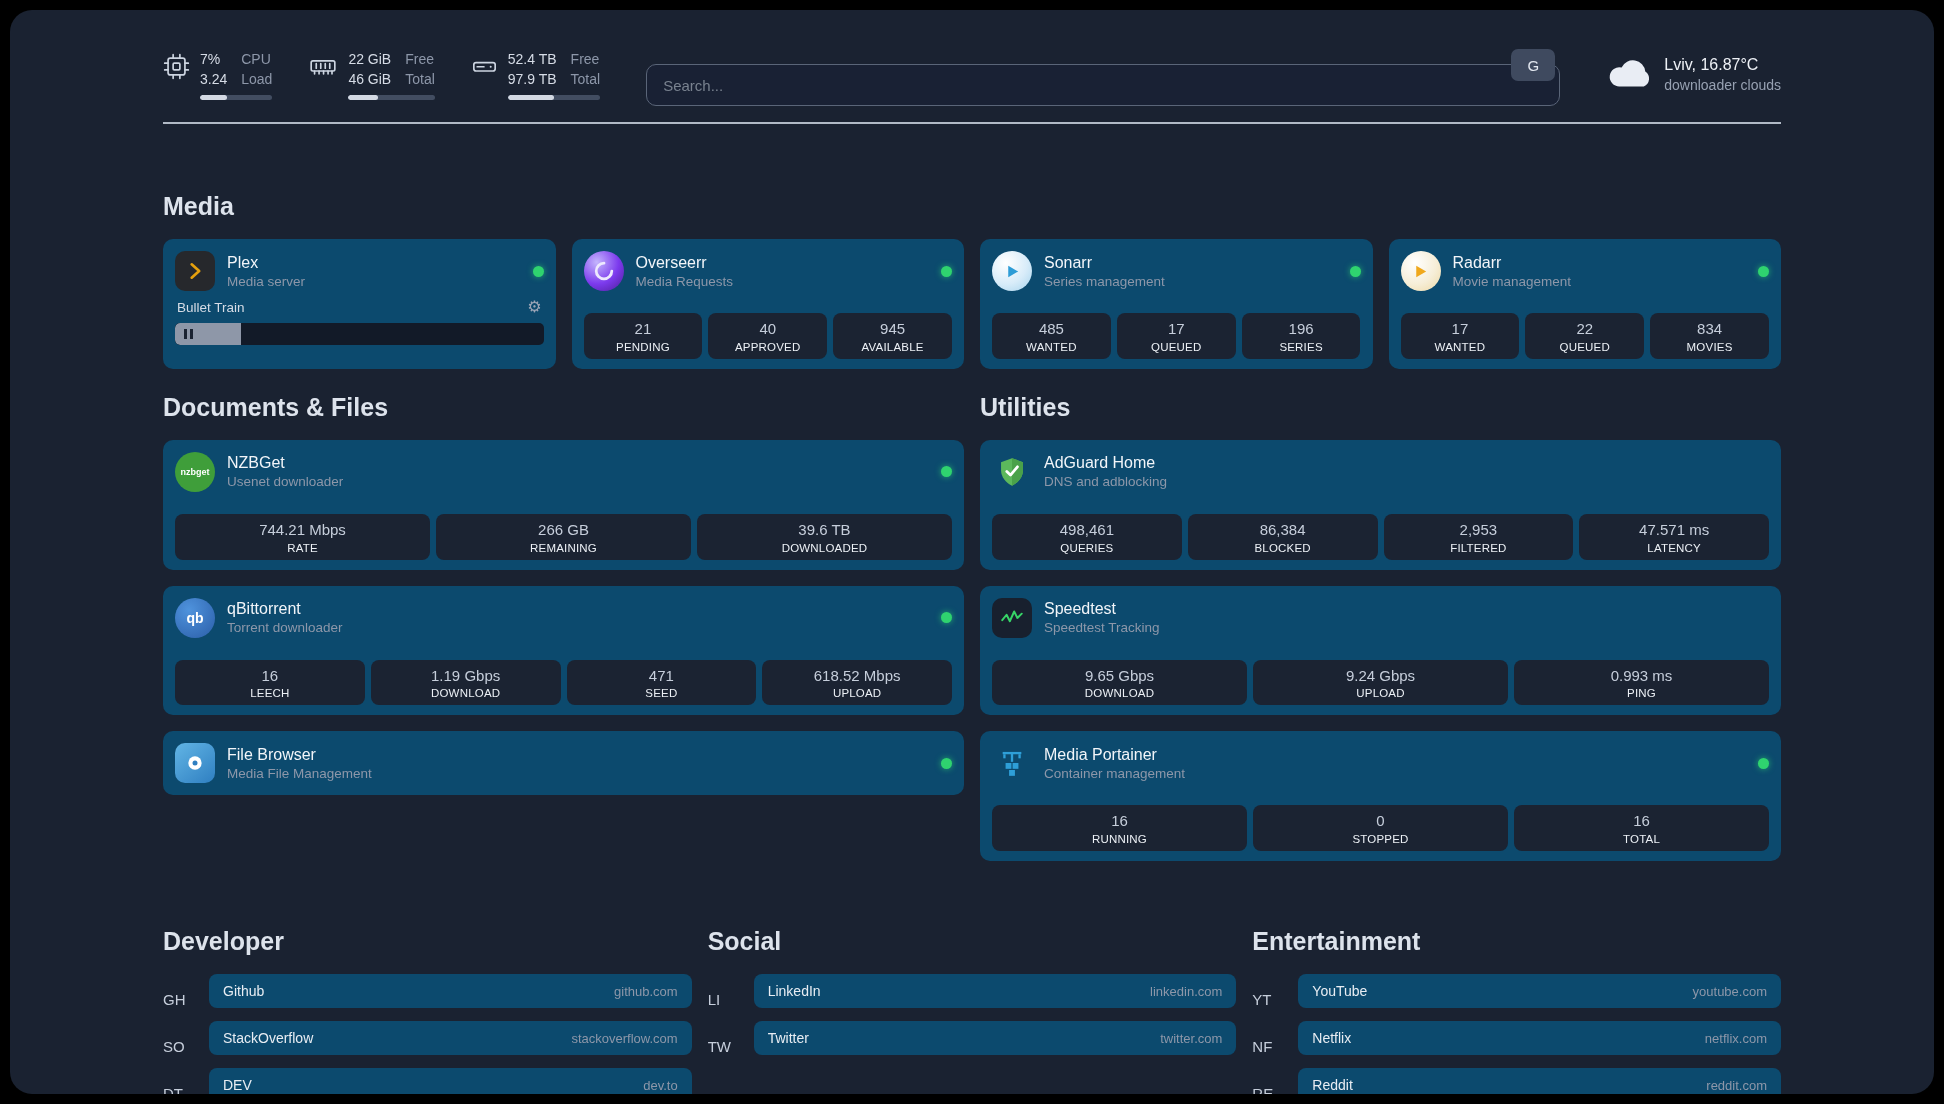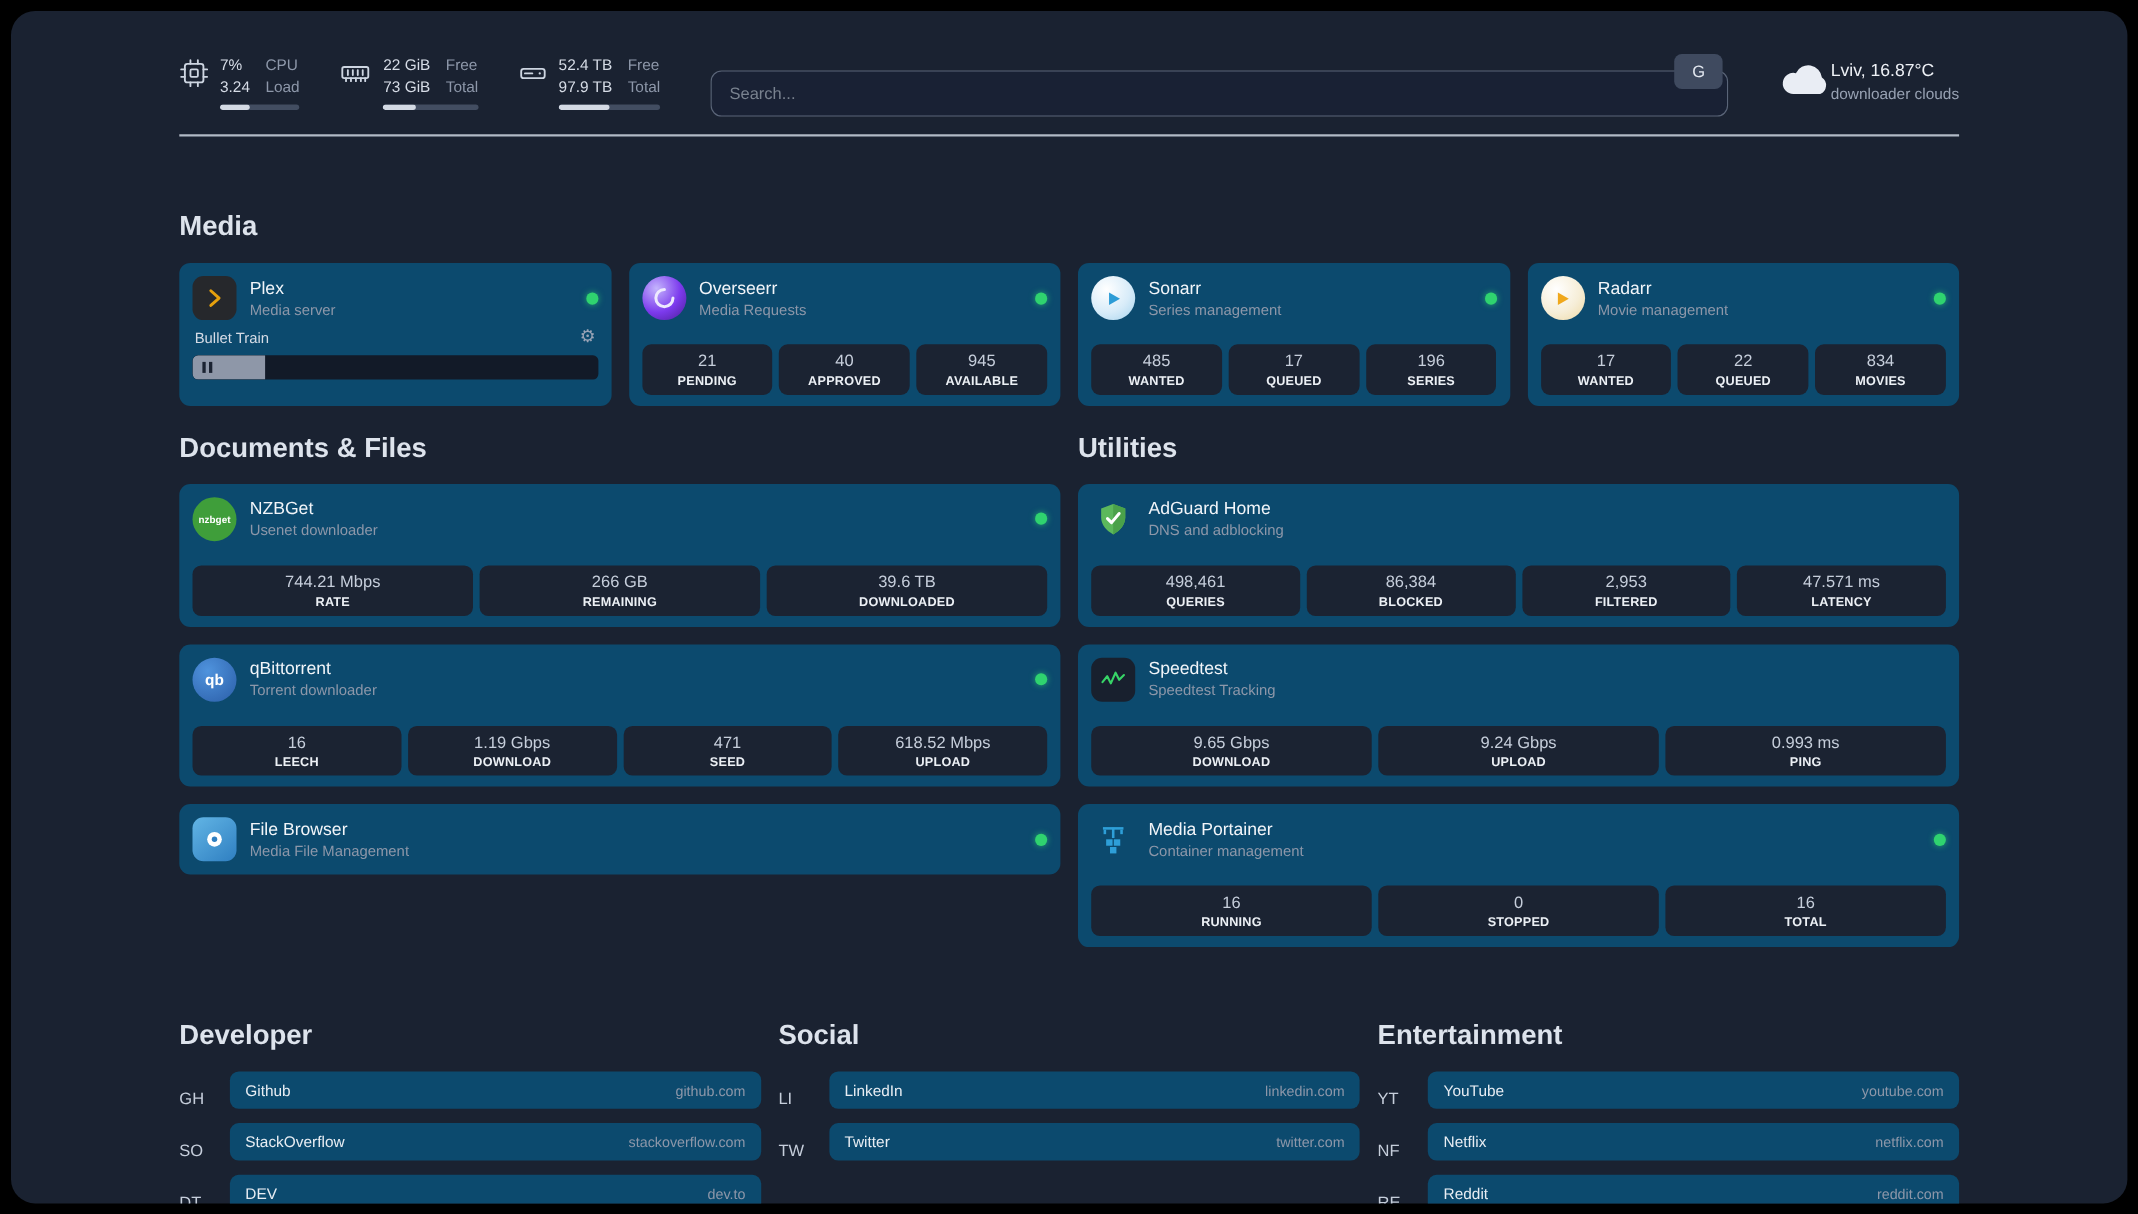--- a/index.html
+++ b/index.html
@@ -19,21 +19,21 @@
   .res-bar { margin-top:5px; height:5px; width:100%; background:#424d61; border-radius:3px; overflow:hidden; }
   .res-fill { height:100%; background:#d3d9e3; border-radius:3px; }
 
   .search-wrap { flex:1; margin:0 46px; position:relative; }
   .search-input { width:100%; height:42px; background:#192134; border:1px solid #5a6578; border-radius:10px;
                   color:#dfe5ee; font-size:15px; padding:0 60px 0 16px; outline:none; font-family:inherit;margin-top:20px; }
   .search-input::placeholder { color:#79828f; }
   .g-btn { position:absolute; right:5px; top:5px; width:44px; height:32px; background:#3f4a5f; border-radius:7px;
            color:#e3e8f0; font-size:15px; display:flex; align-items:center; justify-content:center; cursor:pointer; }
 
-  .weather { display:flex; align-items:center; gap:1px; }
+  .weather { display:flex; align-items:center; gap:12px; }
   .weather-text { line-height:1.4; }
   .weather-line1 { font-size:16px; color:#eef1f6; }
   .weather-line2 { font-size:14px; color:#97a1b2; }
 
   .divider { margin-top:20px; height:0; border-bottom:2px solid rgba(205,213,224,0.85); }
 
   
   .section-title { font-size:25px; font-weight:600; color:#dde3ec; margin-bottom:18px; }
   .media-section { margin-top:68px; }
   .media-grid { display:grid; grid-template-columns:repeat(4,1fr); gap:16px; }
@@ -45,21 +45,21 @@
   .card-header { display:flex; align-items:center; gap:12px; min-height:44px; cursor:pointer; }
   .icon40 { width:40px; height:40px; flex:none; display:flex; align-items:center; justify-content:center; border-radius:10px; }
   .round { border-radius:50%; }
   .svc-name { font-size:16px; font-weight:500; color:#f2f5f9; }
   .svc-desc { font-size:13.5px; color:#8d97a9; margin-top:2px; }
   .dot { margin-left:auto; width:11px; height:11px; border-radius:50%; background:#2fd36f; box-shadow:0 0 6px rgba(47,211,111,.7); flex:none; }
 
   .stats { display:flex; gap:6px; margin-top:20px; }
   .stat { flex:1; background:#1b2332; border-radius:8px; text-align:center; padding:7px 4px 6px; }
   .stat-value { font-size:15px; color:#c6cedb; line-height:1.25; }
-  .stat-label { font-size:11.5px; font-weight:700; color:#ecf0f5; margin-top:2px; letter-spacing:.2px; }
+  .stat-label { font-size:11.5px; font-weight:400; color:#ecf0f5; margin-top:2px; letter-spacing:.2px; }
 
   
   .player-row1 { display:flex; align-items:center; margin-top:4px; padding:0 2px; height:20px; }
   .track-name { font-size:13.5px; color:#d6dce6; }
   .gear { margin-left:auto; color:#9aa4b6; font-size:16px; cursor:pointer; line-height:1; }
   .player-bar { margin-top:6px; height:22px; background:#121a28; border-radius:5px; position:relative; display:flex; align-items:center; overflow:hidden; }
   .player-fill { position:absolute; left:0; top:0; bottom:0; background:#8e97a8; border-radius:5px 0 0 5px; }
   .pause { position:relative; margin-left:9px; display:flex; gap:3px; cursor:pointer; }
   .pause i { width:3px; height:10px; background:#1b2332; display:block; }
   .ptime { margin-left:auto; position:relative; font-size:12px; color:#e8edf3; padding-right:9px;margin-top:44px; }
@@ -122,21 +122,21 @@
             <svg width="30" height="27" viewBox="0 0 24 24" fill="none" stroke="#cdd5e1" stroke-width="1.5" stroke-linecap="round">
               <rect x="1.5" y="7" width="21" height="9" rx="1.5"></rect>
               <path d="M6 9.5v4M10 9.5v4M14 9.5v4M18 9.5v4"></path>
               <path d="M4.5 16v2.5M8.5 16v2.5M12.5 16v2.5M16.5 16v2.5M20 16v2.5"></path>
             </svg>
           </span>
           <div class="res-body">
             <div class="res-cols">
               <div class="res-vals">
                 <div>22 GiB</div>
-                <div>73 GiB</div>
+                <div>46 GiB</div>
               </div>
               <div class="res-labels">
                 <div>Free</div>
                 <div>Total</div>
               </div>
             </div>
             <div class="res-bar">
               <div class="res-fill" style="width: 34%;"></div>
             </div>
           </div>

